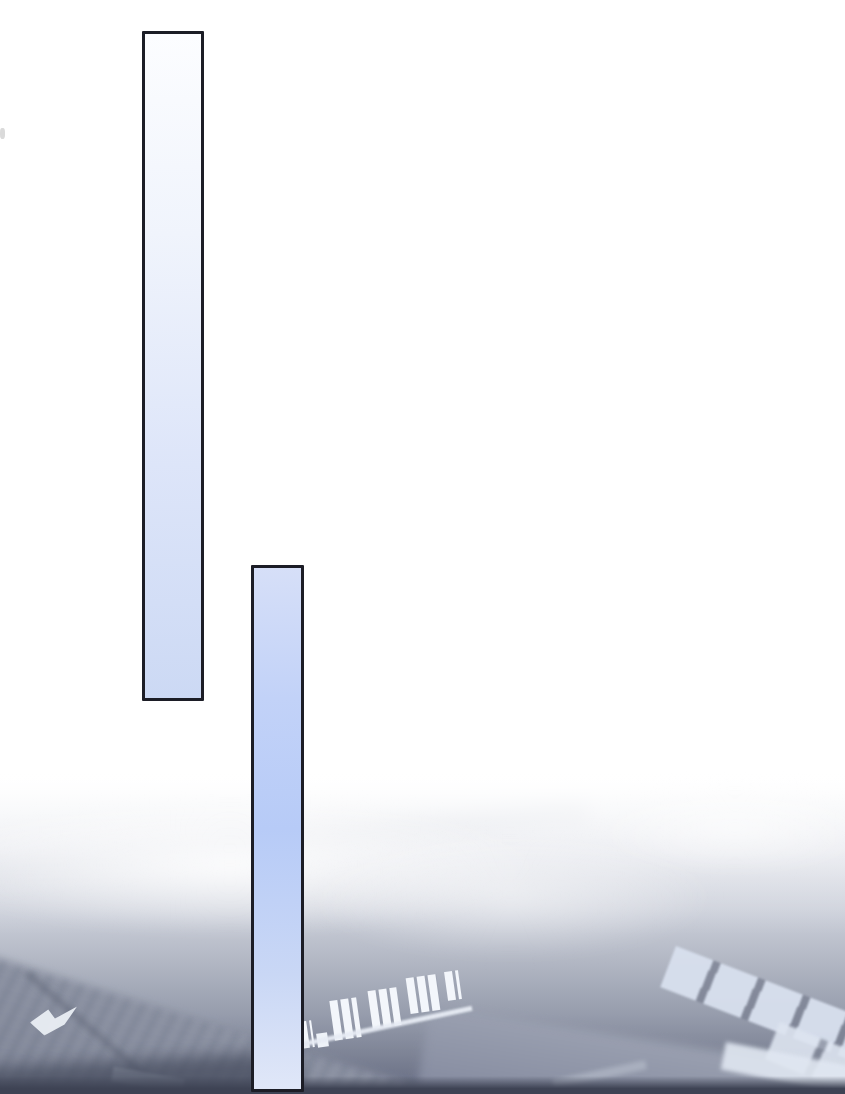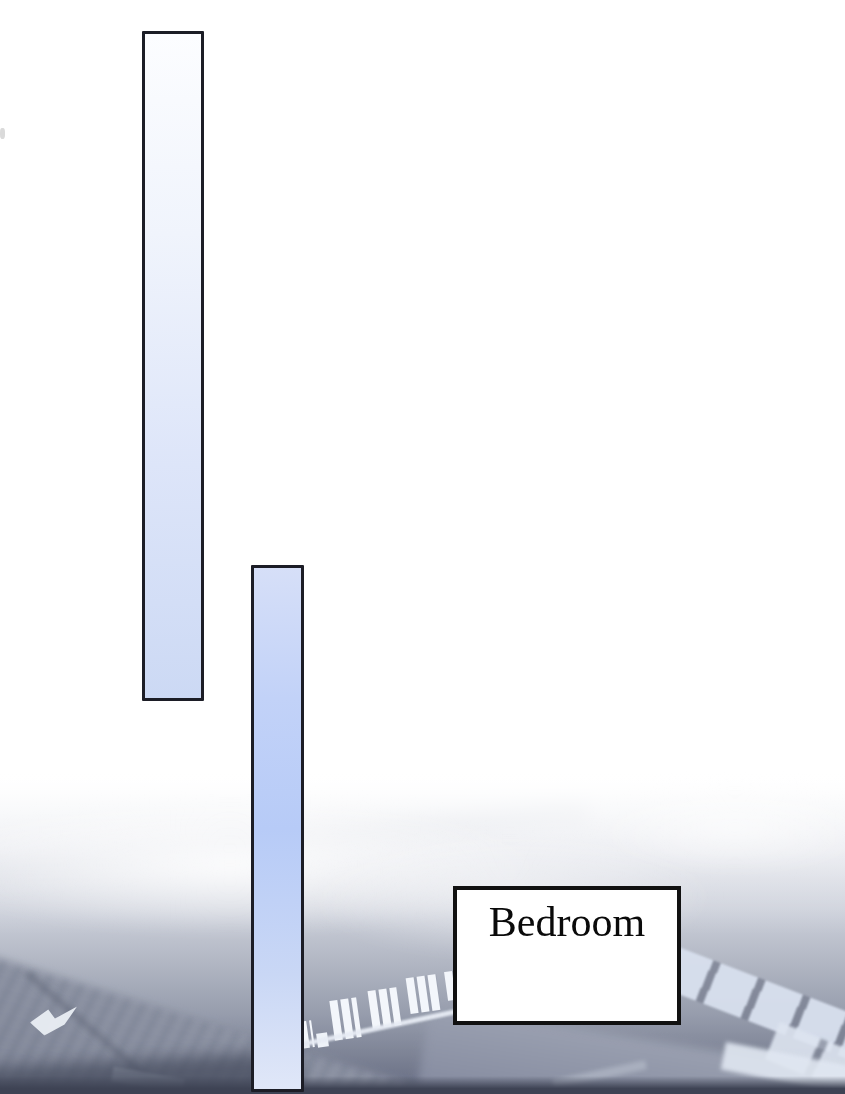--- a/index.html
+++ b/index.html
@@ -113,17 +113,14 @@
     <div class="ph-fog1"></div>
     <div class="ph-fog2"></div>
     <div class="ph-fog3"></div>
   </div>
 
   <div class="stray-mark"></div>
 
   <div class="panel panel-left"></div>
   <div class="panel panel-right"></div>
 
-  <div class="label-box">
-    <span class="label-text">Bedroom</span>
-  </div>
 
 </div>
 
 </body></html>

